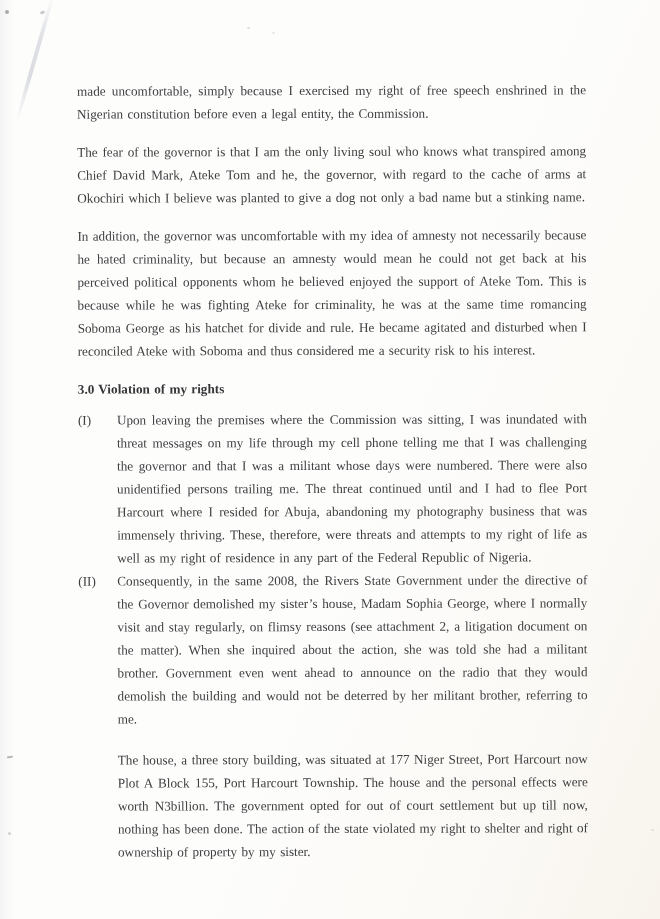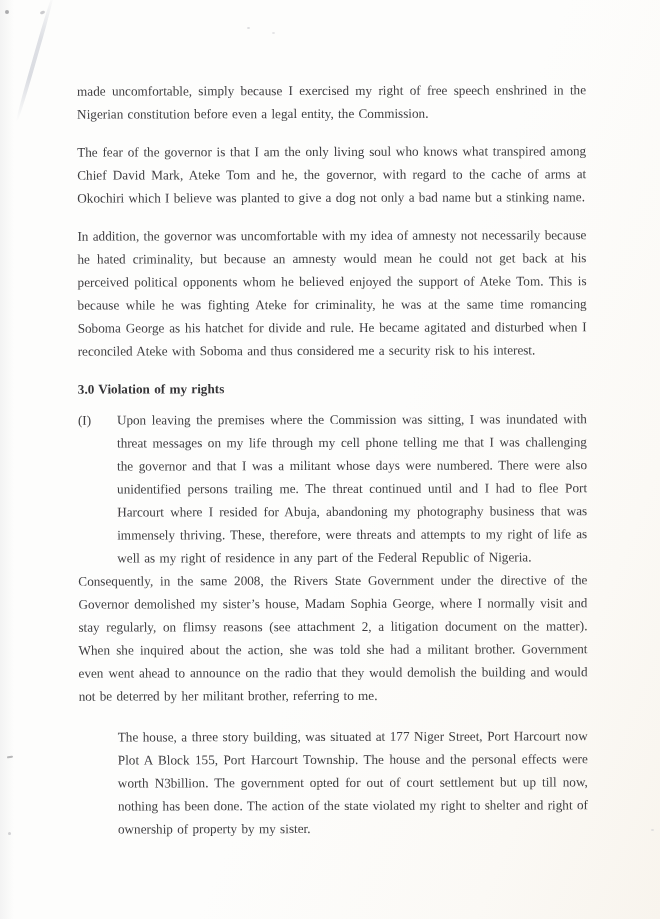--- a/index.html
+++ b/index.html
@@ -121,19 +121,20 @@
     <p class="para">In addition, the governor was uncomfortable with my idea of amnesty not necessarily because he hated criminality, but because an amnesty would mean he could not get back at his perceived political opponents whom he believed enjoyed the support of Ateke Tom. This is because while he was fighting Ateke for criminality, he was at the same time romancing Soboma George as his hatchet for divide and rule. He became agitated and disturbed when I reconciled Ateke with Soboma and thus considered me a security risk to his interest.</p>
 
     <h3 class="heading">3.0 Violation of my rights</h3>
 
     <div class="list-item">
       <span class="marker">(I)</span>
       <p class="item-text">Upon leaving the premises where the Commission was sitting, I was inundated with threat messages on my life through my cell phone telling me that I was challenging the governor and that I was a militant whose days were numbered. There were also unidentified persons trailing me. The threat continued until and I had to flee Port Harcourt where I resided for Abuja, abandoning my photography business that was immensely thriving. These, therefore, were threats and attempts to my right of life as well as my right of residence in any part of the Federal Republic of Nigeria.</p>
     </div>
 
     <div class="list-item">
+      <span class="marker">(II)</span>
       <p class="item-text">Consequently, in the same 2008, the Rivers State Government under the directive of the Governor demolished my sister’s house, Madam Sophia George, where I normally visit and stay regularly, on flimsy reasons (see attachment 2, a litigation document on the matter). When she inquired about the action, she was told she had a militant brother. Government even went ahead to announce on the radio that they would demolish the building and would not be deterred by her militant brother, referring to me.</p>
     </div>
 
     <p class="continuation">The house, a three story building, was situated at 177 Niger Street, Port Harcourt now Plot A Block 155, Port Harcourt Township. The house and the personal effects were worth N3billion. The government opted for out of court settlement but up till now, nothing has been done. The action of the state violated my right to shelter and right of ownership of property by my sister.</p>
 
   </main>
 </div>
 
 </body></html>

